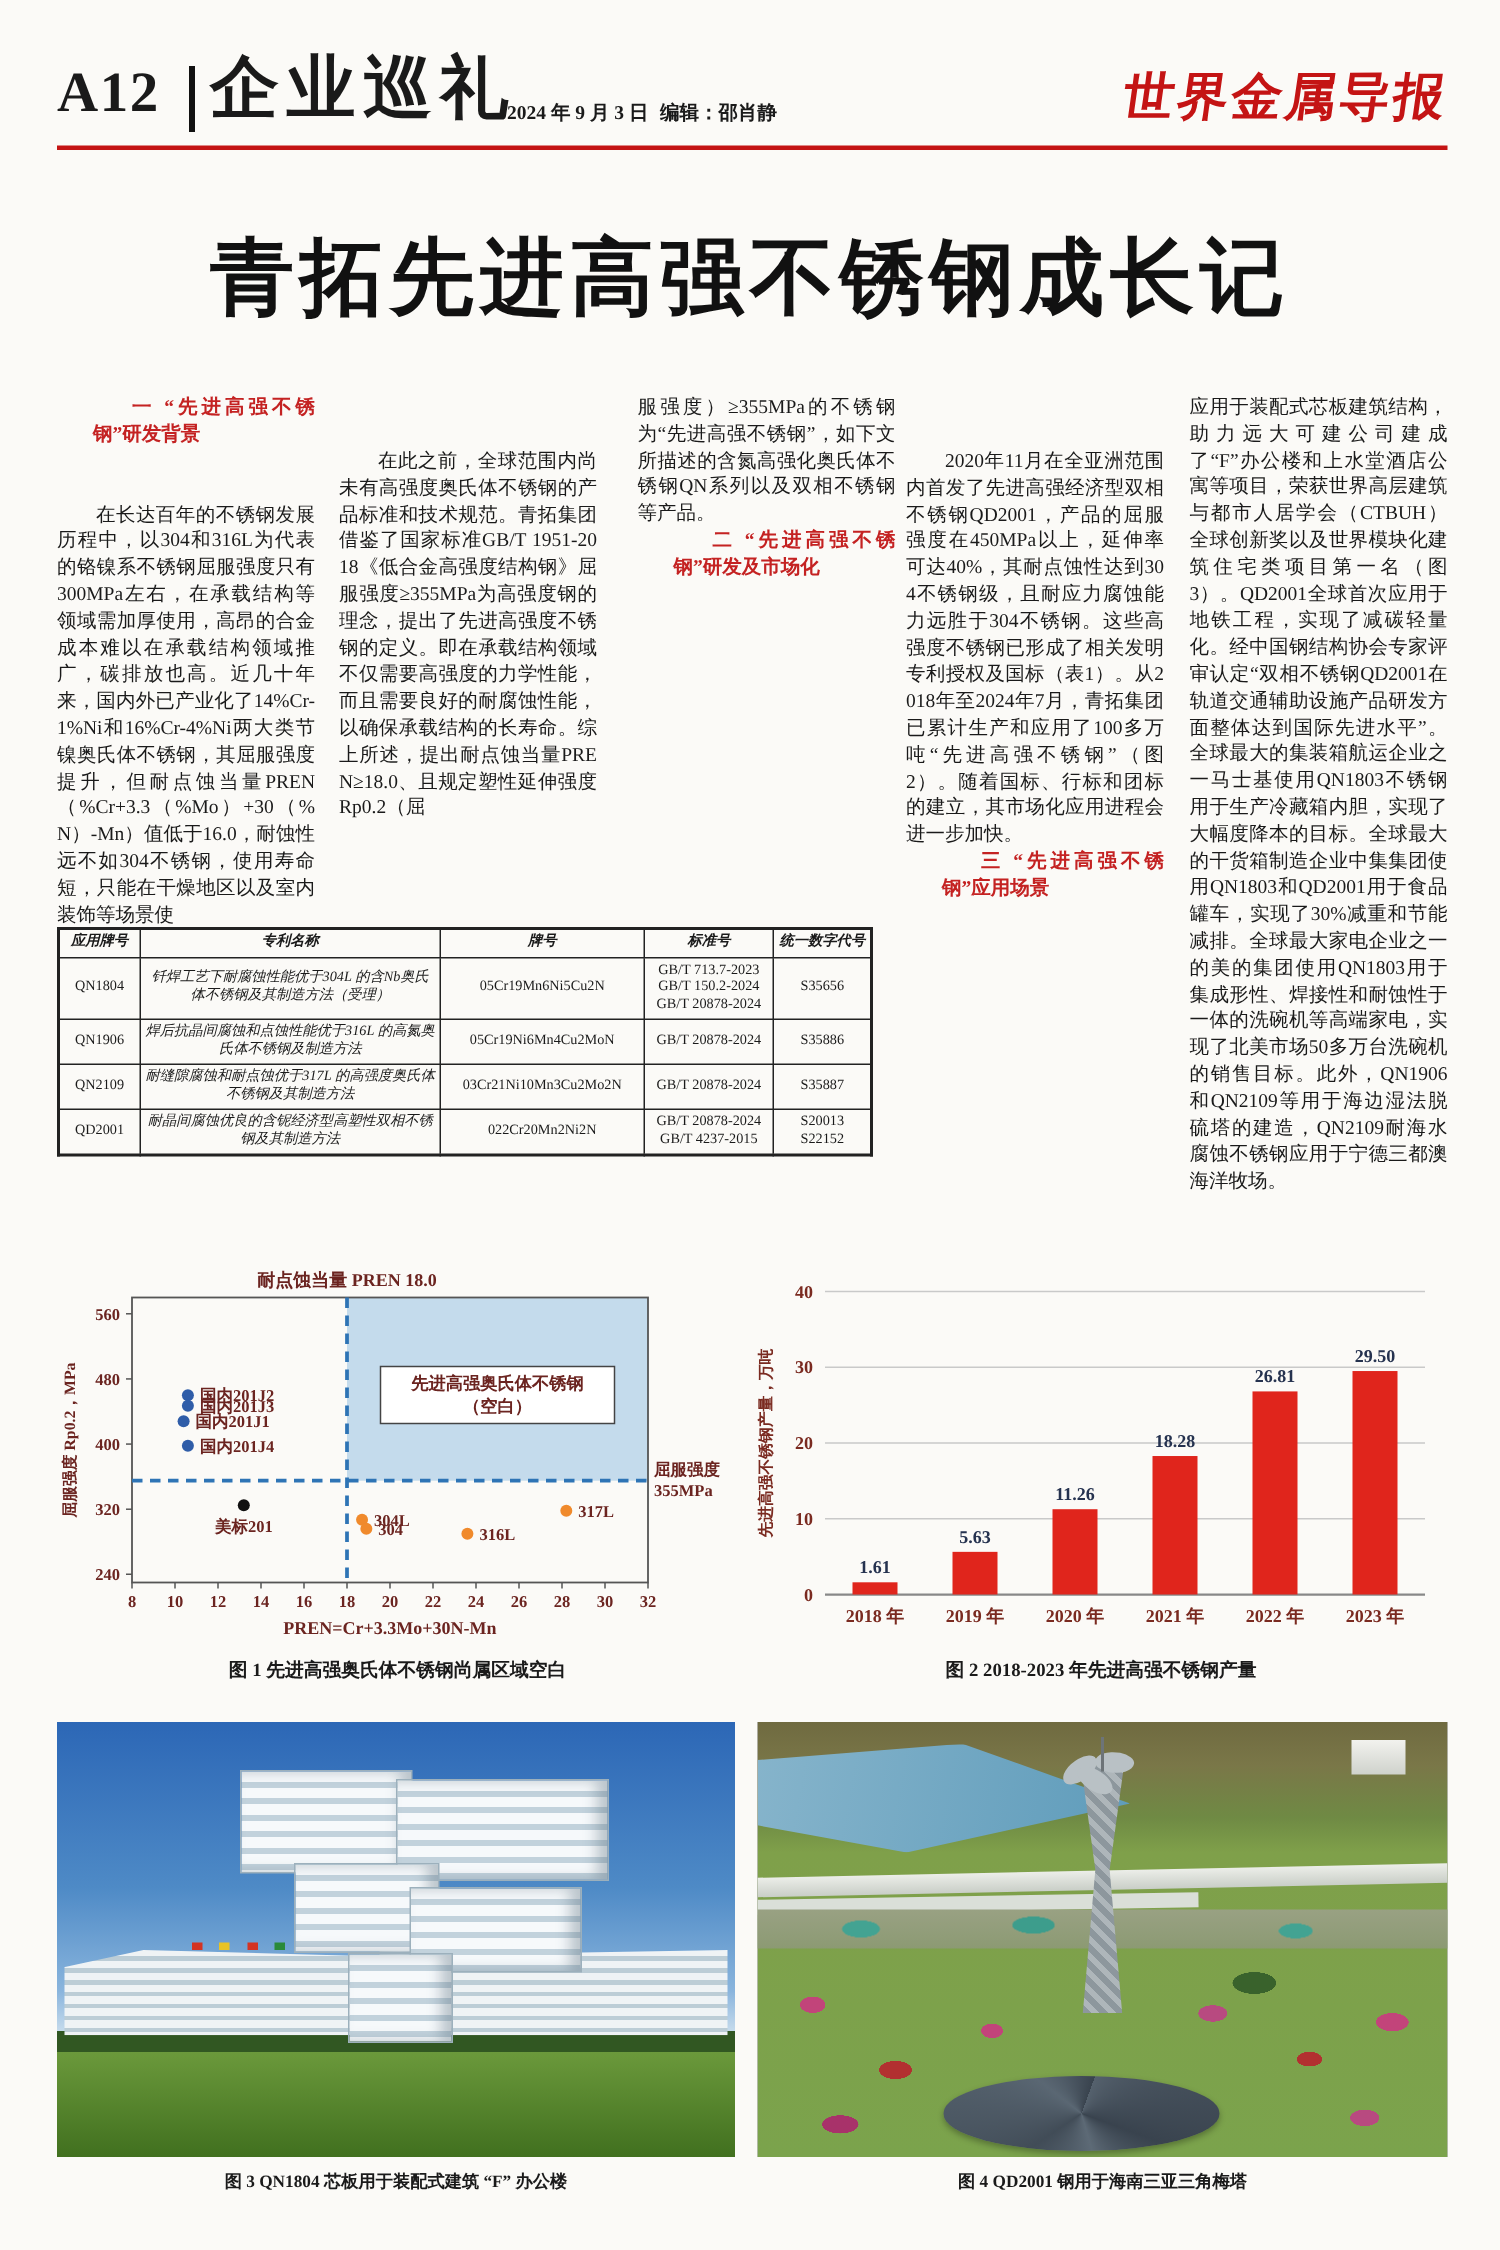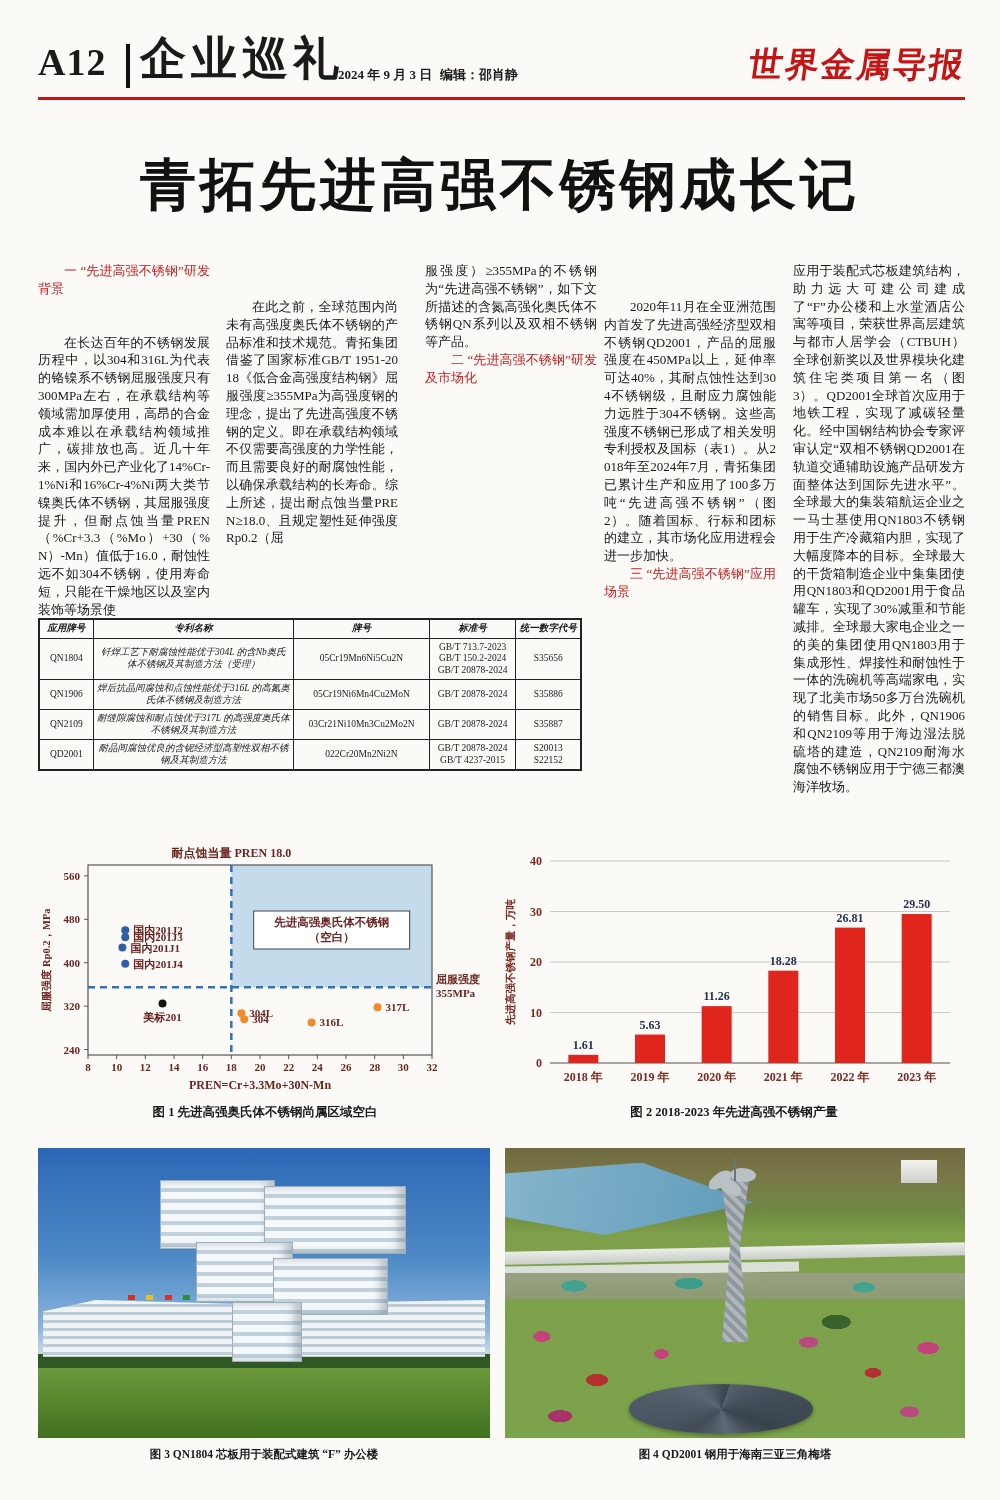--- a/index.html
+++ b/index.html
@@ -21,21 +21,21 @@
   .headline{position:absolute;left:0;width:1000px;top:148px;margin:0;text-align:center;
             font-size:56px;font-weight:bold;letter-spacing:4px;color:#111;}
 
   
   .col{position:absolute;top:262px;width:172px;font-size:13px;line-height:17.8px;
        text-align:justify;word-break:break-all;overflow:hidden;}
   .c1{left:38px;height:356px;} .c2{left:226px;height:356px;} .c3{left:425px;height:356px;}
   .c4{left:604px;height:578px;} .c5{left:793px;height:578px;}
   .col p{margin:0;}
   .col .indent{text-indent:2em;margin-top:36px;}
-  .col .sec-head{color:#c42222;font-weight:normal;text-indent:2em;}
+  .col .sec-head{color:#c42222;font-weight:bold;text-indent:2em;margin-left:24px;}
 
   
   .table-wrap{position:absolute;left:38px;top:618px;width:544px;}
   .table-title{text-align:center;font-size:12px;font-weight:bold;margin:0 0 4px 0;}
   table.patents{width:100%;border-collapse:collapse;border:2.5px solid #222;font-size:9.5px;}
   table.patents th,table.patents td{border:1.5px solid #222;text-align:center;
         padding:3px 3px;white-space:pre-line;line-height:11.5px;}
   table.patents th{font-style:italic;font-weight:bold;}
   table.patents td.pname{font-style:italic;}
 

